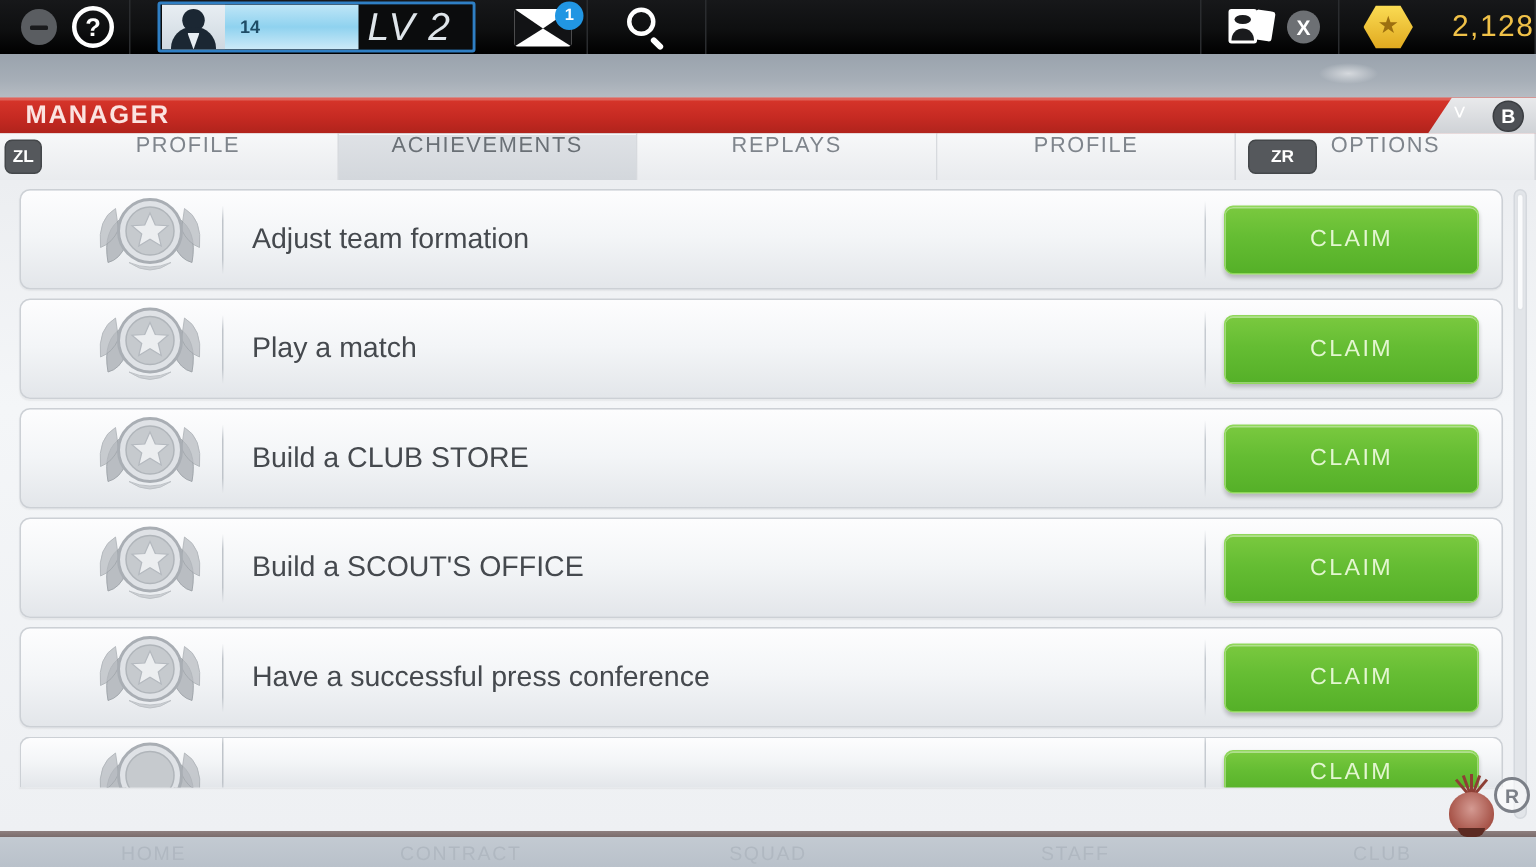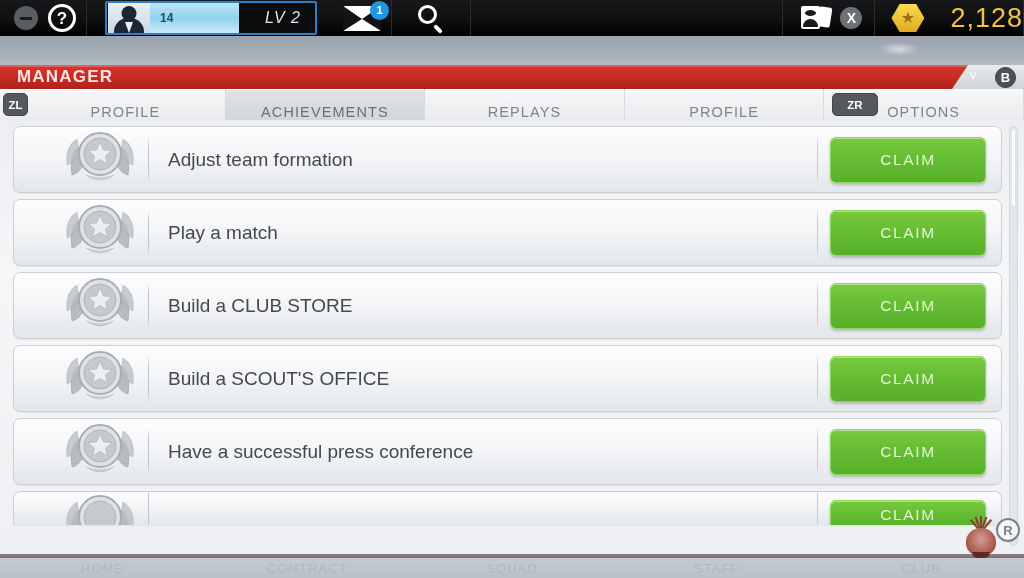--- a/index.html
+++ b/index.html
@@ -65,21 +65,21 @@
   .xpfill {
     position:absolute; left:0; top:0; height:30px; width:54%;
     background:linear-gradient(180deg,#bfe6f7 0%,#8fd2ef 50%,#cdeaf8 100%);
   }
   .xpnum {
     position:absolute; left:10px; top:50%; transform:translateY(-50%);
     font-size:12px; color:#1f4c66; font-weight:bold; z-index:3;
   }
   .lvtxt {
     position:absolute; right:14px; top:50%; transform:translateY(-50%);
-    font-size:16px; color:#dfe5ea; letter-spacing:1px; font-style:italic; z-index:3;
+    font-size:26px; color:#dfe5ea; letter-spacing:1px; font-style:italic; z-index:3;
   }
 
   
   .mail-seg { margin-left:16px; position:relative; }
   .mail-icon { width:38px; height:25px; position:relative; }
   .mail-icon .env {
     position:absolute; inset:0; background:#fff; border-radius:2px;
   }
   .mail-icon .flapL, .mail-icon .flapR {
     position:absolute; top:0; width:0; height:0;
@@ -135,21 +135,21 @@
   }
   .coin-seg { padding:0 0 0 16px; display:flex; align-items:center; gap:26px; }
   .coin {
     width:33px; height:30px; position:relative;
     background:linear-gradient(180deg,#fbdd55 0%,#e0a81e 100%);
     clip-path:polygon(25% 3%, 75% 3%, 100% 50%, 75% 97%, 25% 97%, 0 50%);
     display:flex; align-items:center; justify-content:center;
   }
   .coin .star { color:#9c6f10; font-size:16px; line-height:1; }
   .coin-amt {
-    font-size:27px; color:#f0c148; letter-spacing:1px;
+    font-size:20px; color:#f0c148; letter-spacing:1px;
   }
 
   
   .greygap {
     position:absolute; top:36px; left:0; width:1024px; height:29px;
     background:linear-gradient(180deg,#9aa3ad 0%,#a6aeb7 60%,#b6bcc3 100%);
   }
   .greygap .glow {
     position:absolute; right:105px; top:6px; width:40px; height:14px;
     background:radial-gradient(ellipse at center,rgba(255,255,255,.55),rgba(255,255,255,0) 70%);
@@ -186,21 +186,21 @@
     border:1px solid #3a3d41;
   }
 
   
   .tabstrip {
     position:absolute; top:89px; left:0; width:1024px; height:31px;
     background:linear-gradient(180deg,#f2f3f5 0%,#e4e6ea 100%);
     display:flex; align-items:stretch;
   }
   .tab {
-    flex:1; display:flex; align-items:flex-end; justify-content:center;
+    flex:1; display:flex; align-items:flex-start; justify-content:center;
     font-size:14.5px; letter-spacing:1.1px; color:#7f858c;
     border-right:1px solid #d7dade;
     background:linear-gradient(180deg,#f7f8f9 0%,#e9ebee 100%);
     position:relative;
   }
   .tab.active {
     color:#6a7076;
     background:linear-gradient(180deg,#dfe2e6 0%,#d3d7dc 100%);
     box-shadow:inset 0 1px 0 #f6f7f8;
   }
@@ -243,21 +243,21 @@
     background:linear-gradient(180deg,rgba(190,195,201,0),#bfc4ca 22%,#bfc4ca 78%,rgba(190,195,201,0));
   }
   .row-label {
     flex:1; padding-left:19px; font-size:19px; color:#45494e;
   }
   .row-div2 {
     width:1px; height:52px; flex:none; margin-right:12px;
     background:linear-gradient(180deg,rgba(190,195,201,0),#c6cbd1 25%,#c6cbd1 75%,rgba(190,195,201,0));
   }
   .claim-btn {
-    width:156px; height:46px; margin-right:15px; flex:none;
+    width:170px; height:46px; margin-right:15px; flex:none;
     border-radius:6px;
     background:linear-gradient(180deg,#7ac93f 0%,#65bd33 45%,#55b028 100%);
     border:1px solid #8fd75a;
     box-shadow:0 2px 3px rgba(0,0,0,.22), inset 0 1px 0 rgba(255,255,255,.42);
     display:flex; align-items:center; justify-content:center;
     color:#e3f6d0; font-size:15.5px; letter-spacing:1.6px;
   }
   .row.partial {
     height:34px; overflow:hidden; margin-bottom:0;
     border-bottom:none; border-radius:7px 7px 0 0;

